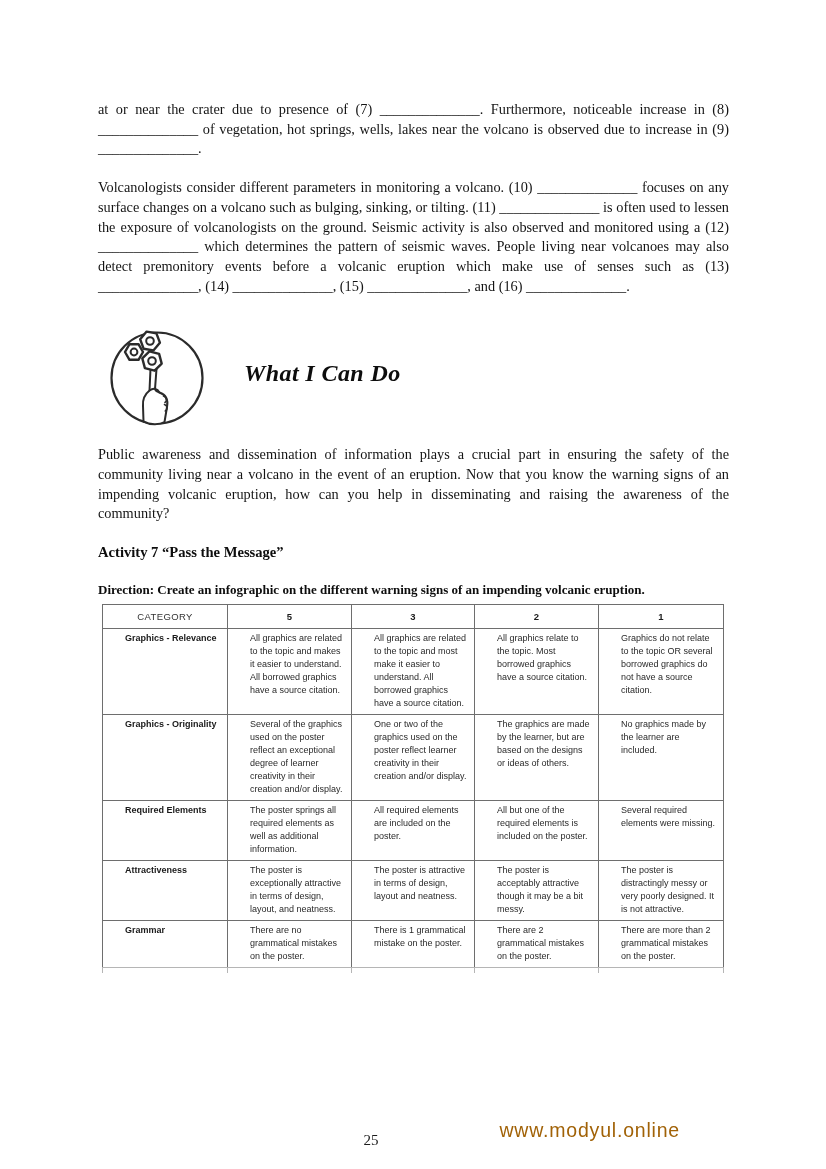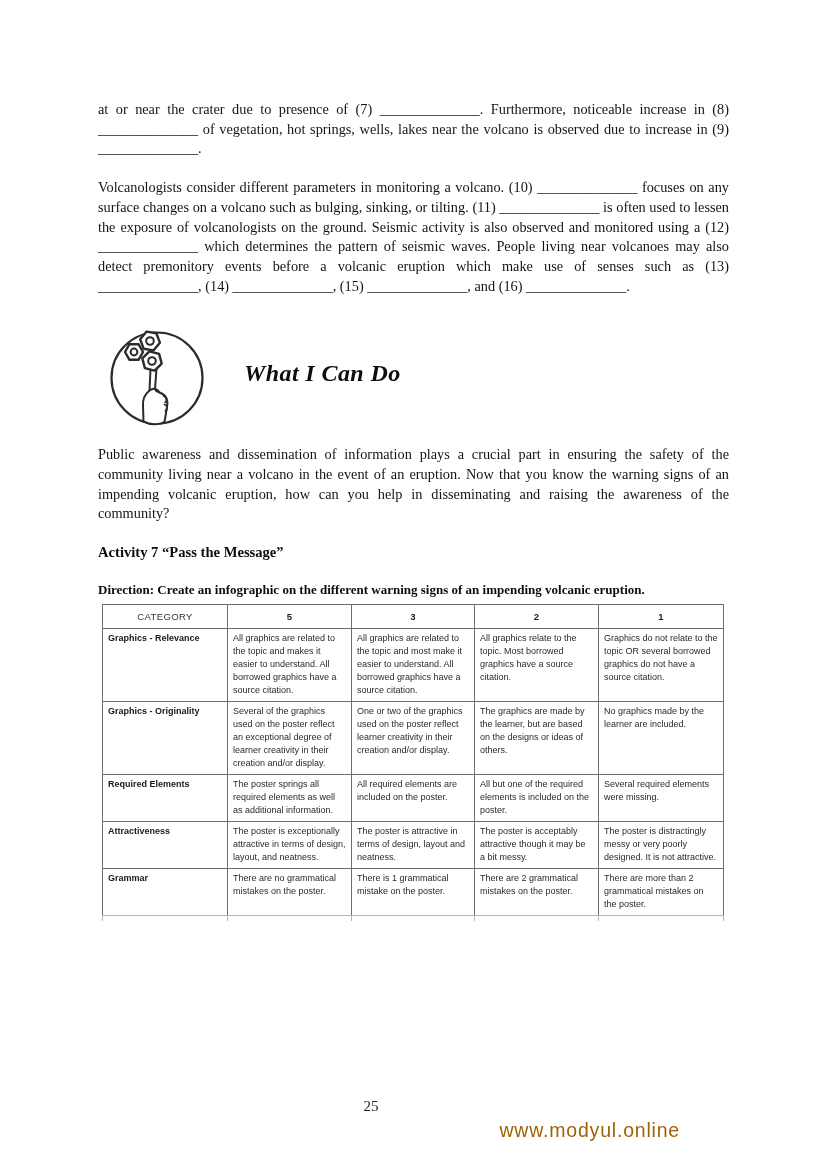--- a/index.html
+++ b/index.html
@@ -59,21 +59,21 @@
     width: 621px;
     margin-left: 4px;
     font-family: "Liberation Sans", sans-serif;
     font-size: 9px;
     line-height: 13px;
     color: #2a2a2a;
   }
   table.rubric th, table.rubric td {
     border: 1px solid #6e6e6e;
     vertical-align: top;
-    padding: 3px 5px 4px 5px;
+    padding: 3px 5px 4px 22px;
     overflow: hidden;
   }
   table.rubric th {
     font-weight: normal;
     font-size: 9.5px;
     text-align: center;
     padding: 5px 12px;
     letter-spacing: 0.4px;
     color: #333;
   }
@@ -83,21 +83,21 @@
   table.rubric tr.stub-row td {
     border-top: none;
     border-bottom: none;
     border-left-color: #b5b5b5;
     border-right-color: #b5b5b5;
     height: 5px;
     padding: 0;
   }
   .page-number {
     position: absolute;
-    left: 0; top: 1098px;
+    left: 0; top: 1132px;
     width: 742px;
     text-align: center;
     font-size: 15px;
     color: #1c1c1c;
   }
   .watermark {
     position: absolute;
     left: 0; top: 1119px;
     width: 680px;
     text-align: right;

